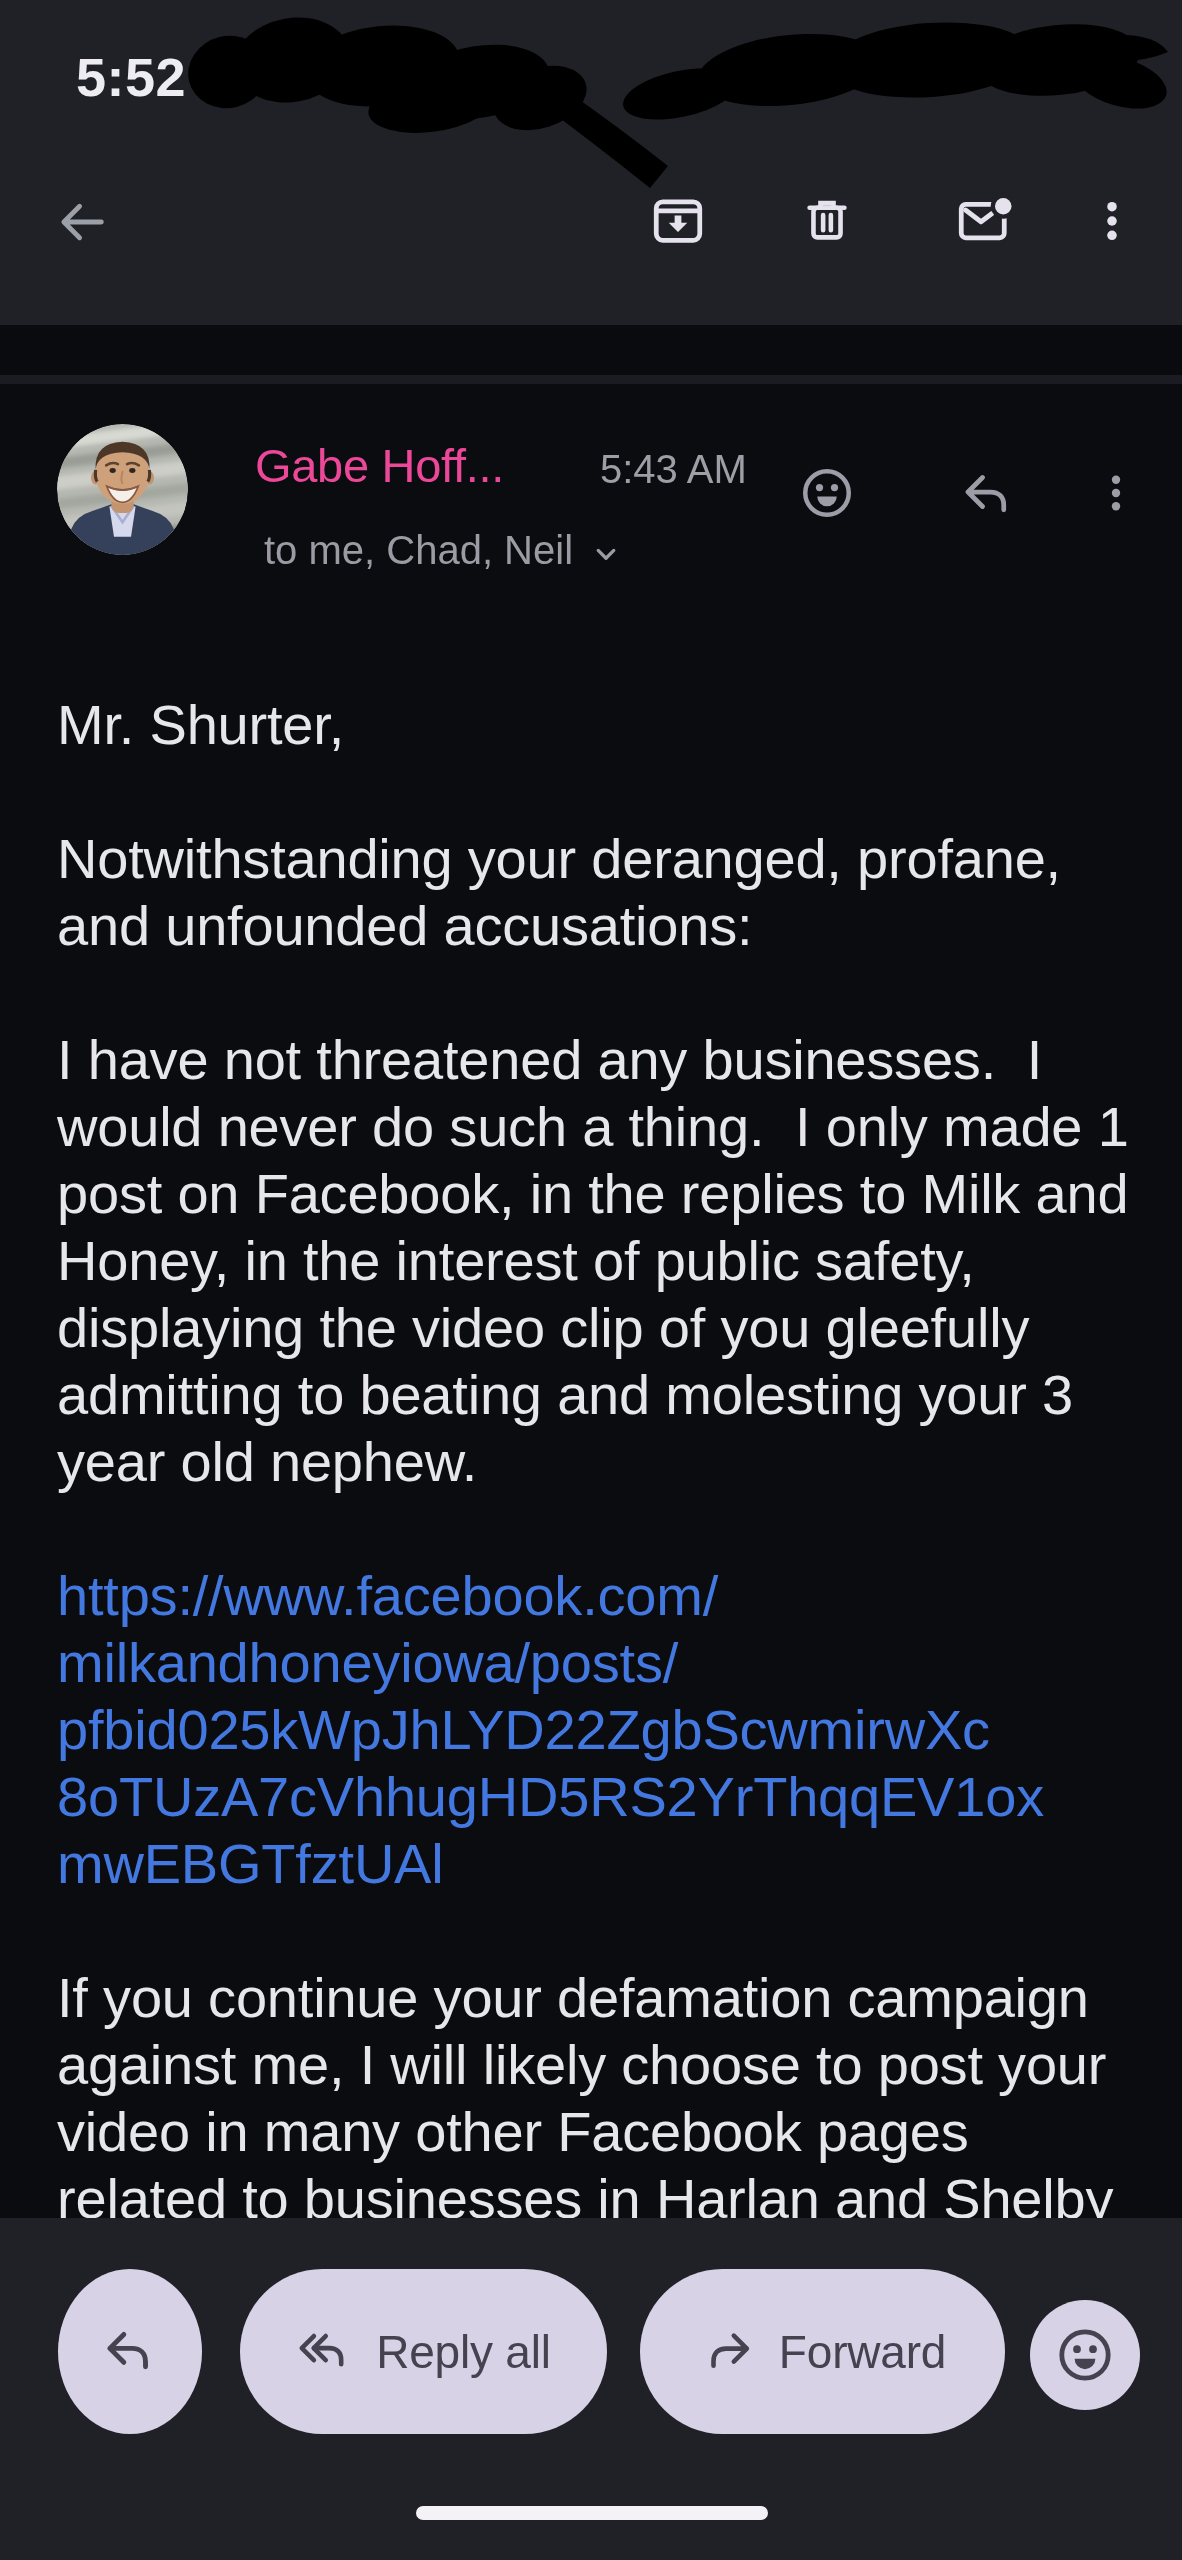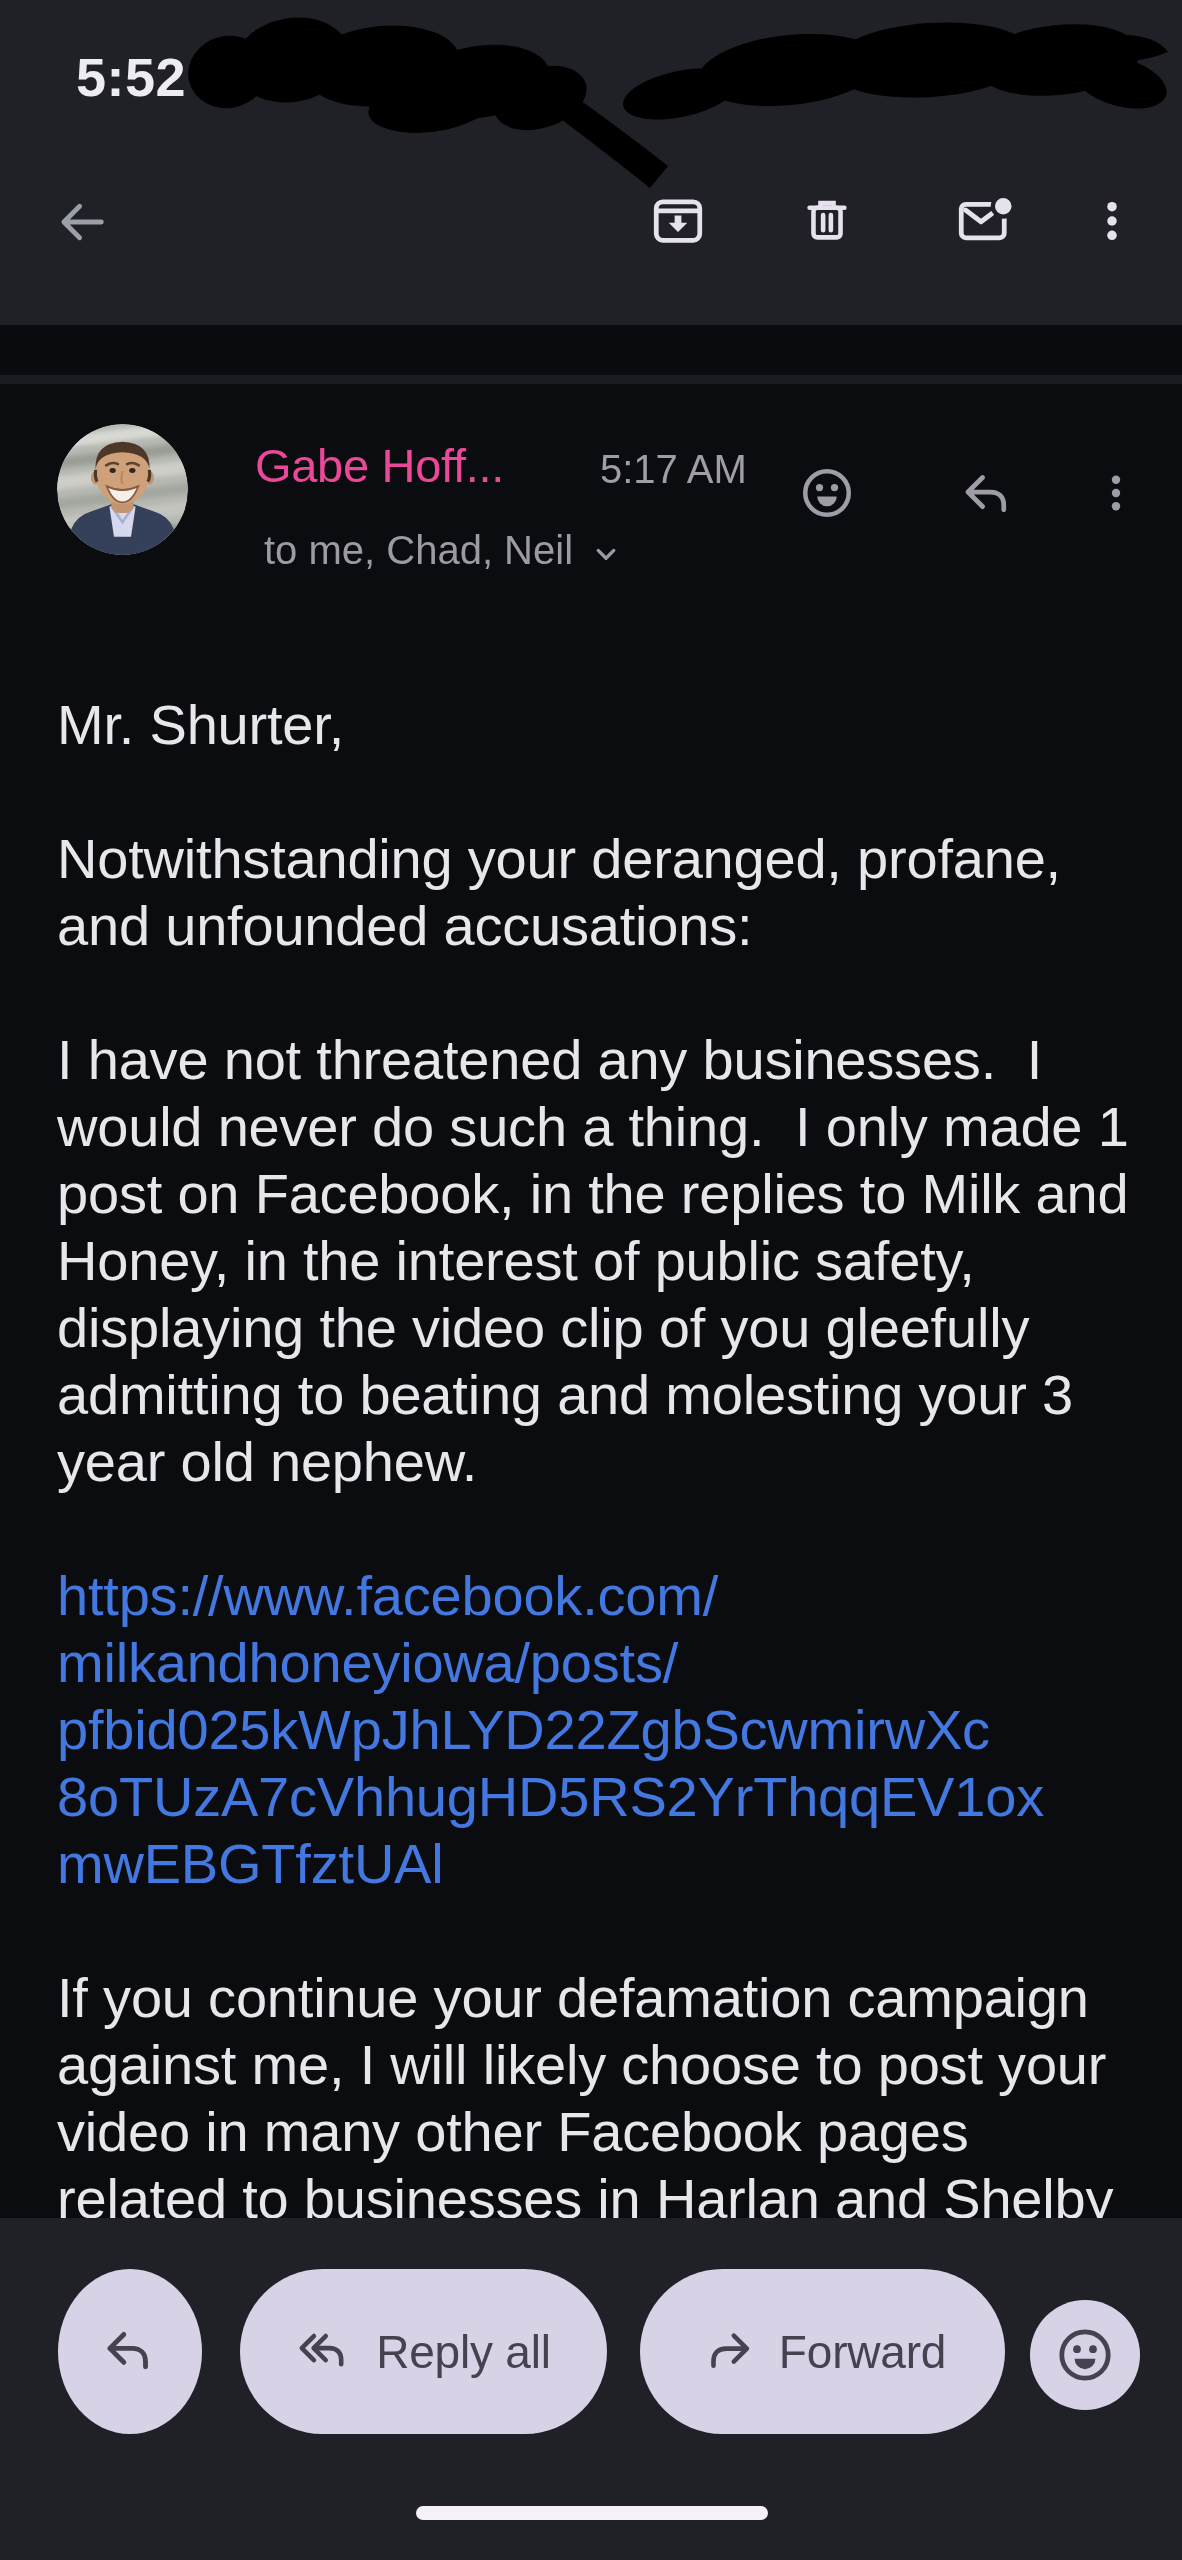--- a/index.html
+++ b/index.html
@@ -157,21 +157,21 @@
         <ellipse cx="42.5" cy="35.5" rx="2.4" ry="1.9" fill="#2f2620"></ellipse>
         <ellipse cx="57.5" cy="35.5" rx="2.4" ry="1.9" fill="#2f2620"></ellipse>
         <path d="M50 36.5 q-1.6 6 -.2 8.5" stroke="#b9855f" stroke-width="1.6" fill="none" stroke-linecap="round"></path>
         <path d="M38 47.5 Q50 53 62 47.5 Q57.5 59.5 50 59.8 Q42.5 59.5 38 47.5 Z" fill="#f4efe9" stroke="#8a5a45" stroke-width="1.4"></path>
         <path d="M38 47.5 Q50 53.5 62 47.5" stroke="#8a5a45" stroke-width="1.4" fill="none"></path>
       </g>
     </svg>
   </div>
 
   <span class="sender-name">Gabe Hoff...</span>
-  <span class="sender-time">5:17 AM</span>
+  <span class="sender-time">5:43 AM</span>
 
   <div class="recipients">
     <span>to me, Chad, Neil</span>
     <svg width="34" height="34" viewBox="0 0 24 24" fill="none" stroke="#9c9aa3" stroke-width="2.3" stroke-linecap="round" stroke-linejoin="round">
       <path d="M6.5 9.5 L12 15 l5.5-5.5"></path>
     </svg>
   </div>
 
   <button class="iconbtn hd-emoji">
     <svg width="60" height="60" viewBox="0 0 24 24" fill="none" stroke="currentColor" stroke-width="1.8">

